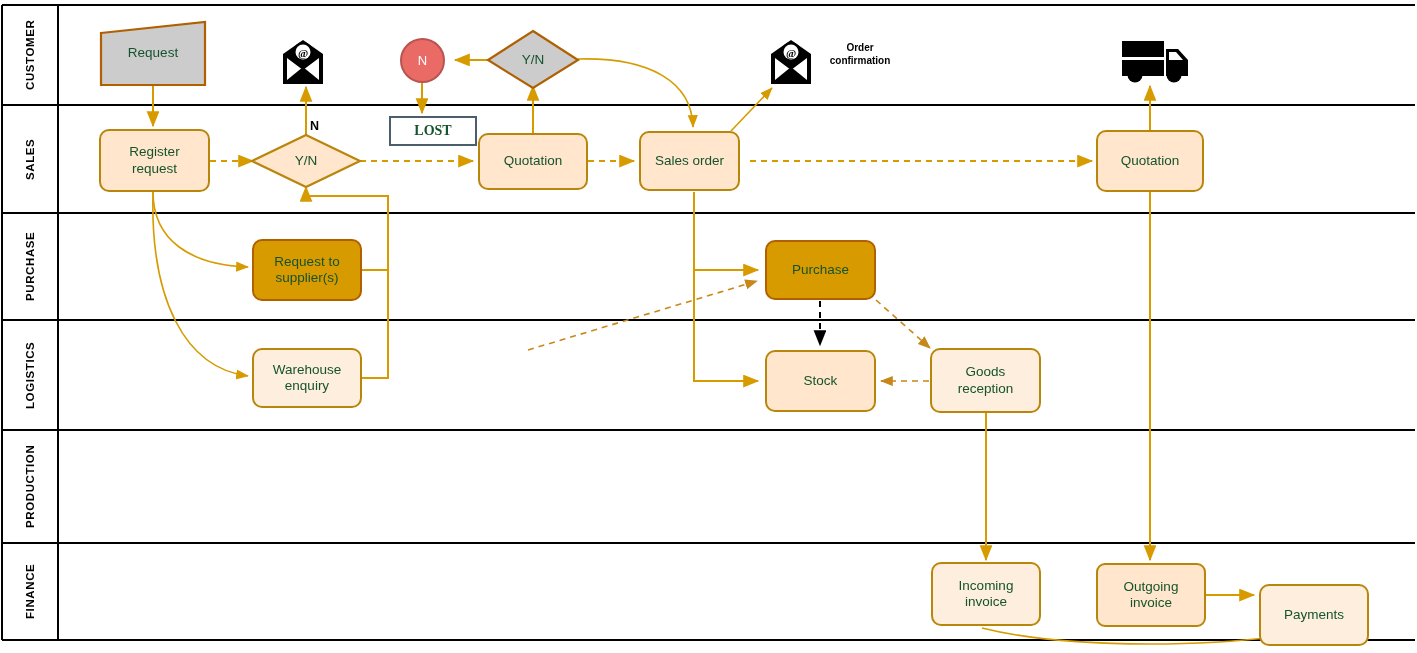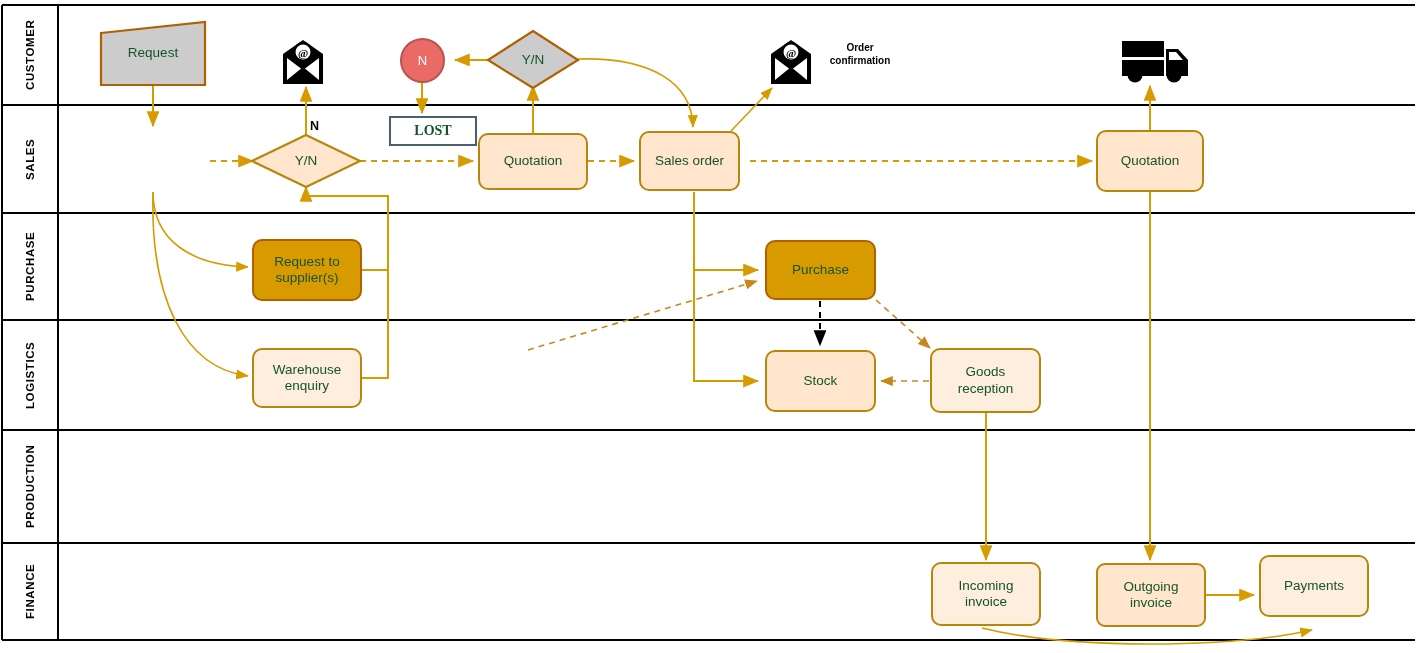--- a/index.html
+++ b/index.html
@@ -210,20 +210,22 @@
 
   <div class="lane-label" style="left:2px;top:5px;width:56px;height:100px;">CUSTOMER</div>
   <div class="lane-label" style="left:2px;top:105px;width:56px;height:108px;">SALES</div>
   <div class="lane-label" style="left:2px;top:213px;width:56px;height:107px;">PURCHASE</div>
   <div class="lane-label" style="left:2px;top:320px;width:56px;height:110px;">LOGISTICS</div>
   <div class="lane-label" style="left:2px;top:430px;width:56px;height:113px;">PRODUCTION</div>
   <div class="lane-label" style="left:2px;top:543px;width:56px;height:97px;">FINANCE</div>
 
   <div class="node" style="left:101px;top:22px;width:104px;height:63px;">Request</div>
 
+  <div class="node rounded" style="left:99px;top:129px;width:111px;height:63px;white-space:pre-line;">Register
+request</div>
 
   <div class="node" style="left:272px;top:148px;width:68px;height:26px;">Y/N</div>
 
   <div class="node" style="left:503px;top:47px;width:60px;height:26px;">Y/N</div>
 
   <div class="node circle" style="left:400px;top:38px;width:45px;height:45px;">N</div>
 
   <div class="node rect-plain" style="left:389px;top:116px;width:88px;height:30px;">LOST</div>
 
   <div class="node rounded" style="left:478px;top:133px;width:110px;height:57px;">Quotation</div>
@@ -245,20 +247,20 @@
 
   <div class="node rounded pale" style="left:930px;top:348px;width:111px;height:65px;white-space:pre-line;">Goods
 reception</div>
 
   <div class="node rounded pale" style="left:931px;top:562px;width:110px;height:64px;white-space:pre-line;">Incoming
 invoice</div>
 
   <div class="node rounded" style="left:1096px;top:563px;width:110px;height:64px;white-space:pre-line;border-radius:9px;">Outgoing
 invoice</div>
 
-  <div class="node rounded pale" style="left:1259px;top:555px;width:110px;height:62px;">Payments</div>
+  <div class="node rounded pale" style="left:1259px;top:584px;width:110px;height:62px;">Payments</div>
 
   <div class="caption" style="left:800px;top:42px;width:120px;white-space:pre-line;">Order
 confirmation</div>
 
   <div class="edge-label" style="left:310px;top:119px;">N</div>
 
 </div>
 
 </body></html>

